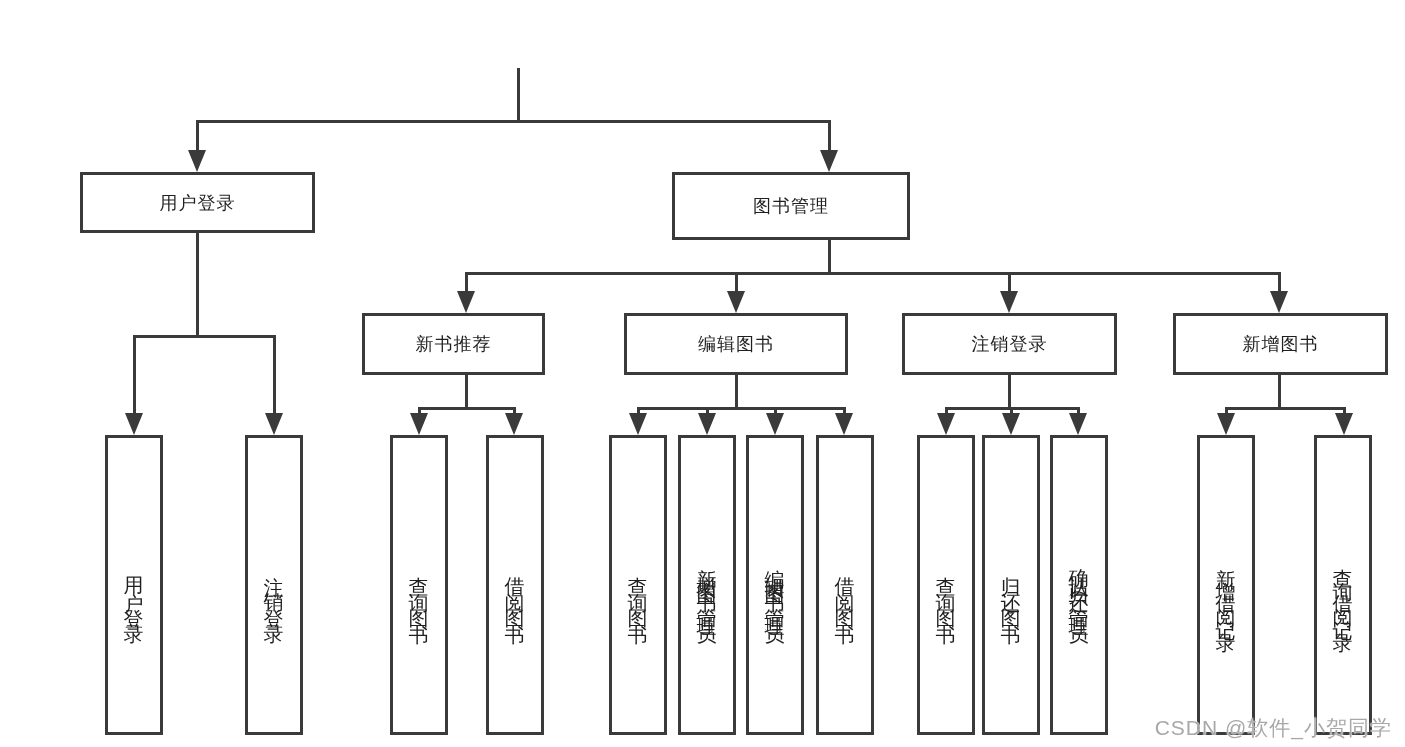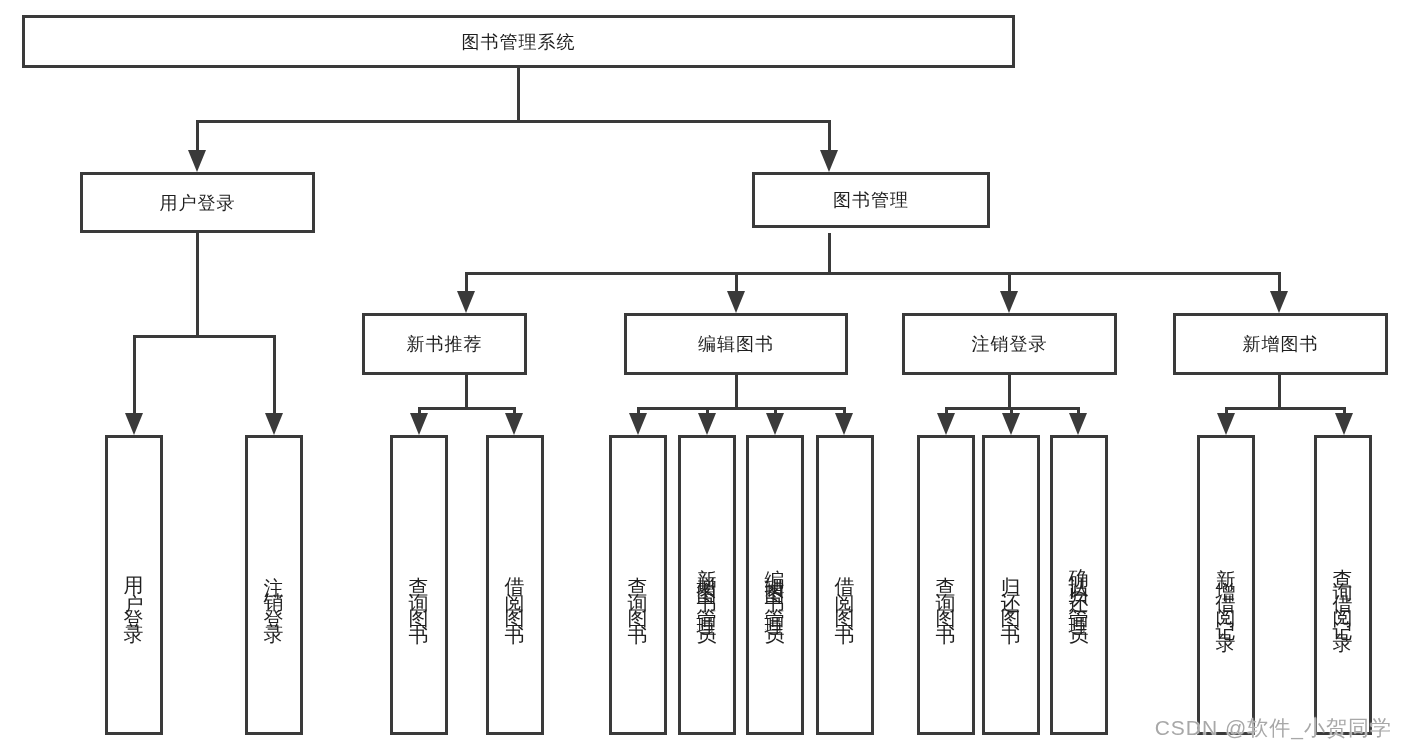--- a/index.html
+++ b/index.html
@@ -113,32 +113,29 @@
       <div style="left: 1077px; top: 407px; width: 3px; height: 8px;"></div>
       <div class="arrow" style="left: 1069px; top: 413px;"></div>
       <div style="left: 1278px; top: 375px; width: 3px; height: 35px;"></div>
       <div style="left: 1225px; top: 407px; width: 121px; height: 3px;"></div>
       <div style="left: 1225px; top: 407px; width: 3px; height: 8px;"></div>
       <div class="arrow" style="left: 1217px; top: 413px;"></div>
       <div style="left: 1343px; top: 407px; width: 3px; height: 8px;"></div>
       <div class="arrow" style="left: 1335px; top: 413px;"></div>
     </div>
 
-  <div class="hbox" style="left:22px;top:15px;width:993px;height:53px">
-    <span>图书管理系统</span>
-  </div>
 
   <div class="hbox" style="left:80px;top:172px;width:235px;height:61px">
     <span>用户登录</span>
   </div>
-  <div class="hbox" style="left:752px;top:172px;width:238px;height:56px">
+  <div class="hbox" style="left:672px;top:172px;width:238px;height:68px">
     <span>图书管理</span>
   </div>
 
-  <div class="hbox" style="left:362px;top:313px;width:165px;height:62px">
+  <div class="hbox" style="left:362px;top:313px;width:183px;height:62px">
     <span>新书推荐</span>
   </div>
   <div class="hbox" style="left:624px;top:313px;width:224px;height:62px">
     <span>编辑图书</span>
   </div>
   <div class="hbox" style="left:902px;top:313px;width:215px;height:62px">
     <span>注销登录</span>
   </div>
   <div class="hbox" style="left:1173px;top:313px;width:215px;height:62px">
     <span>新增图书</span>

